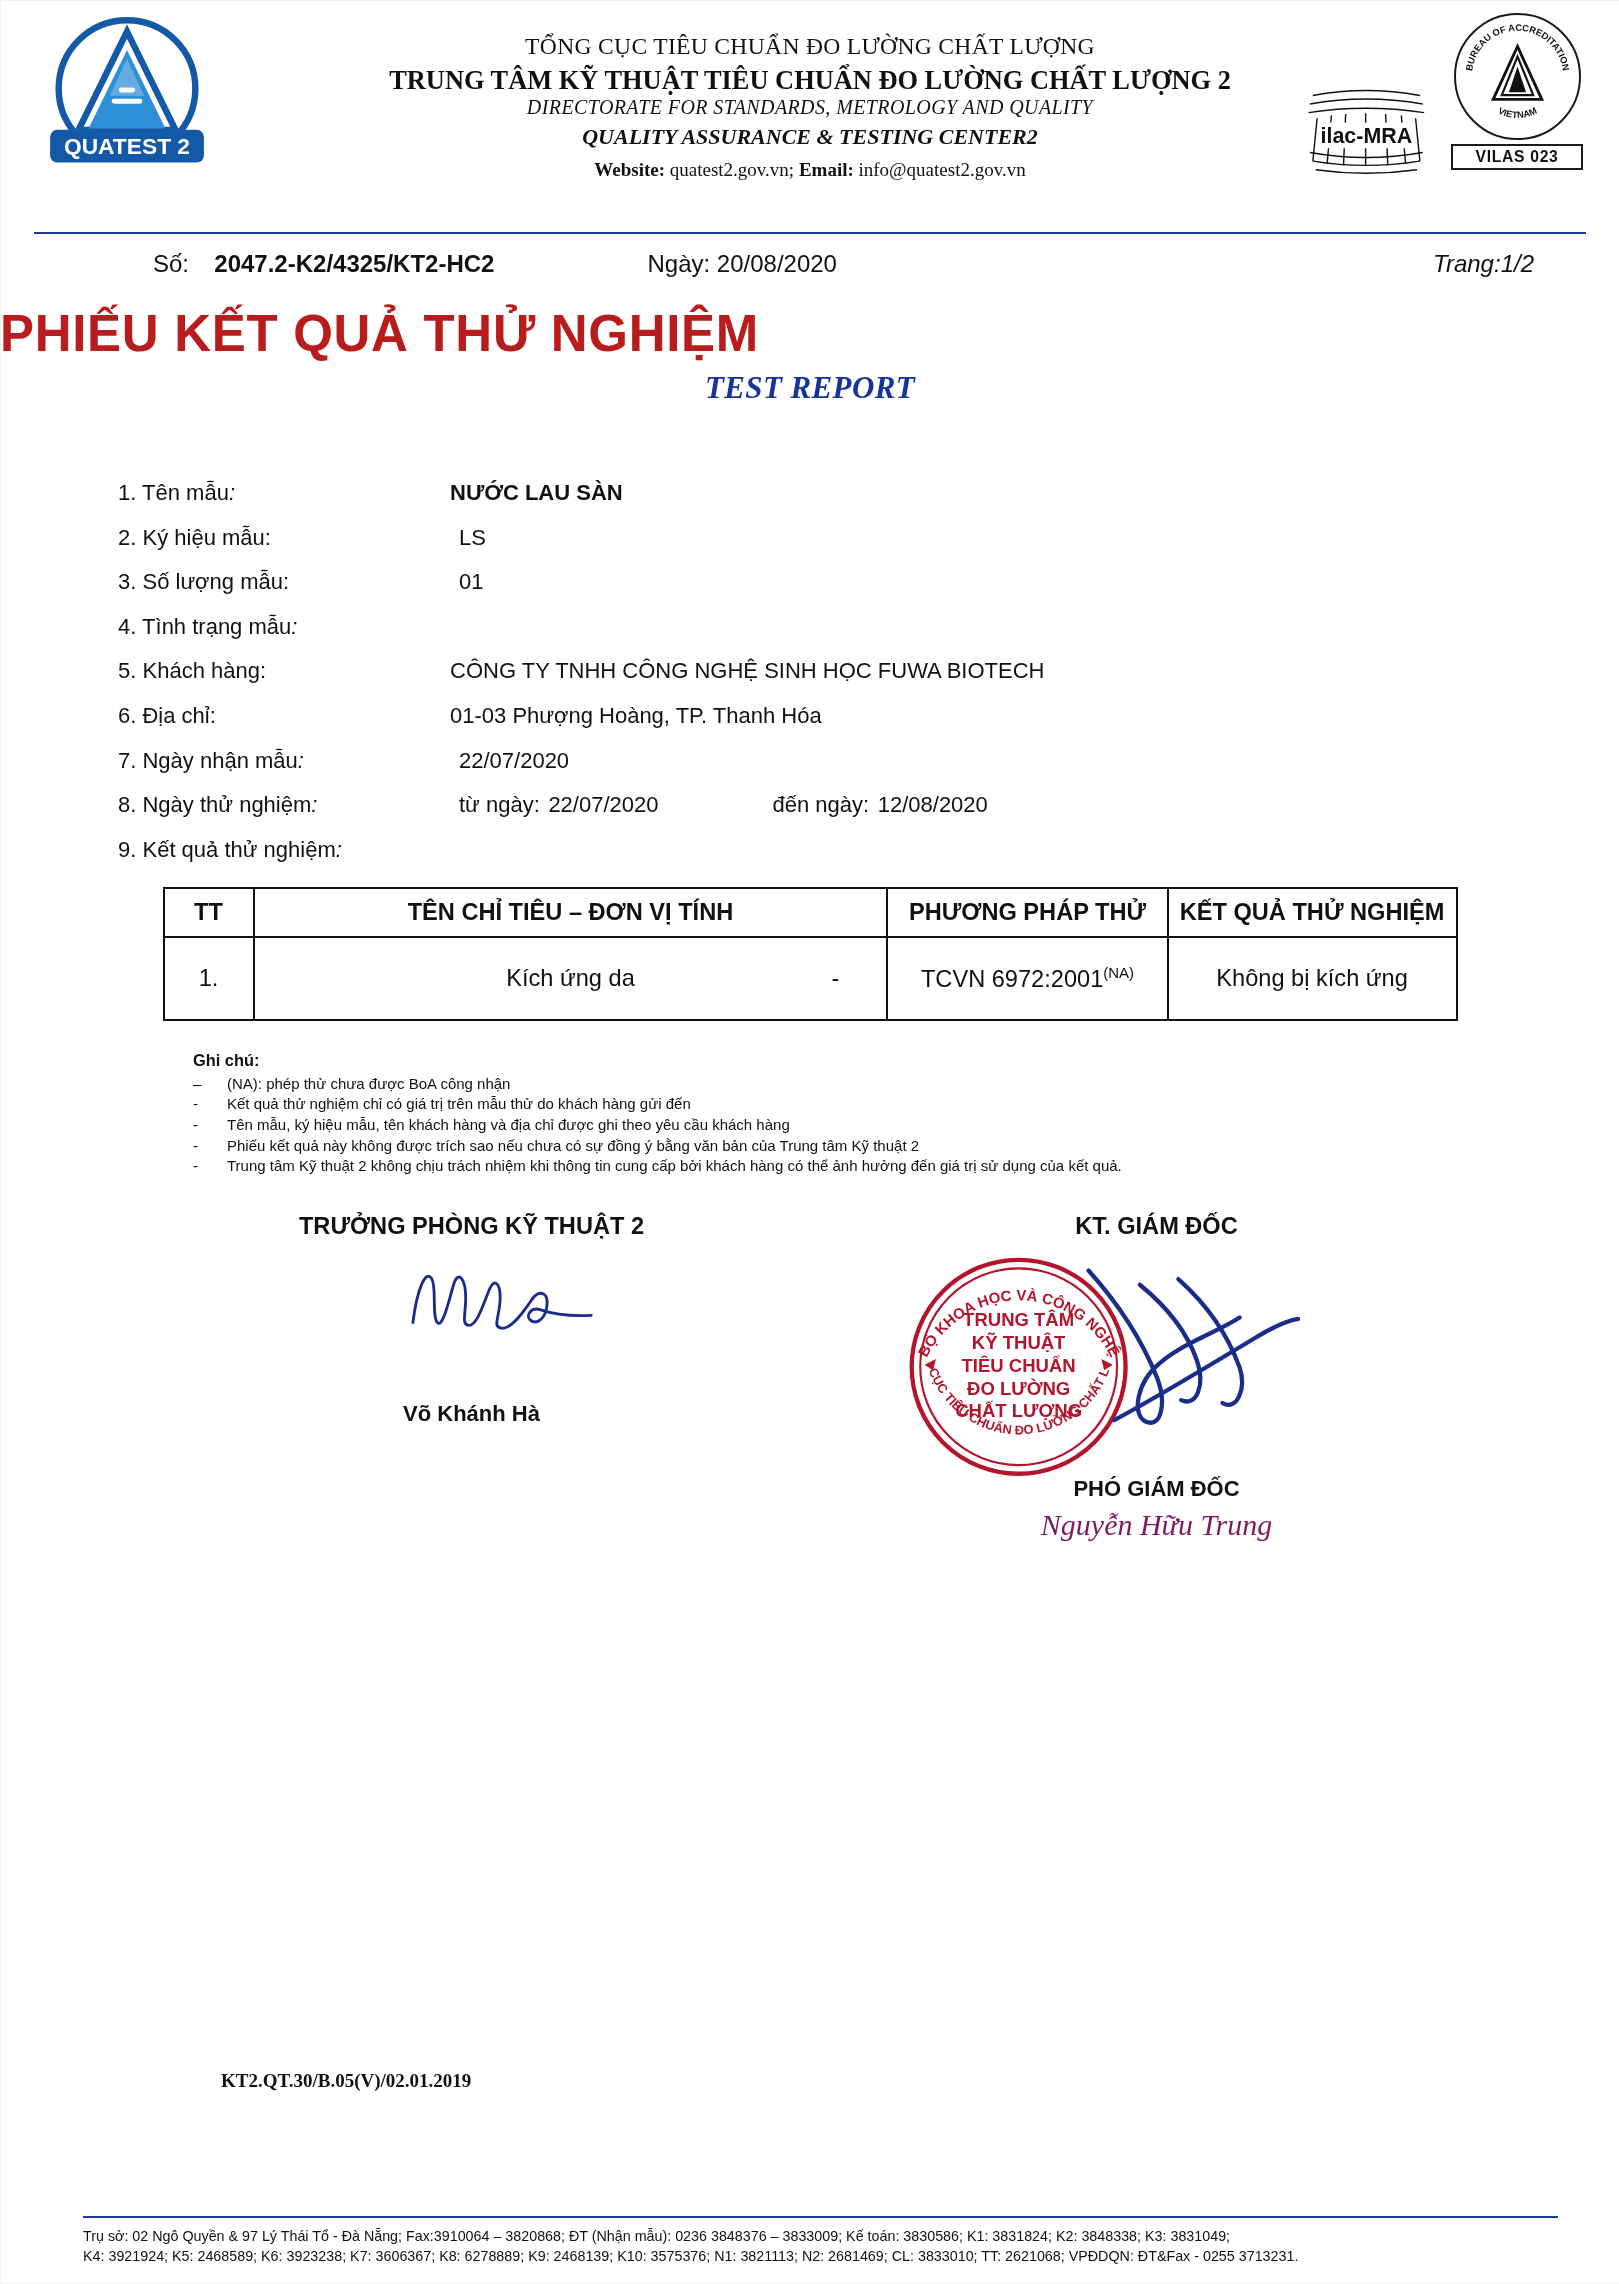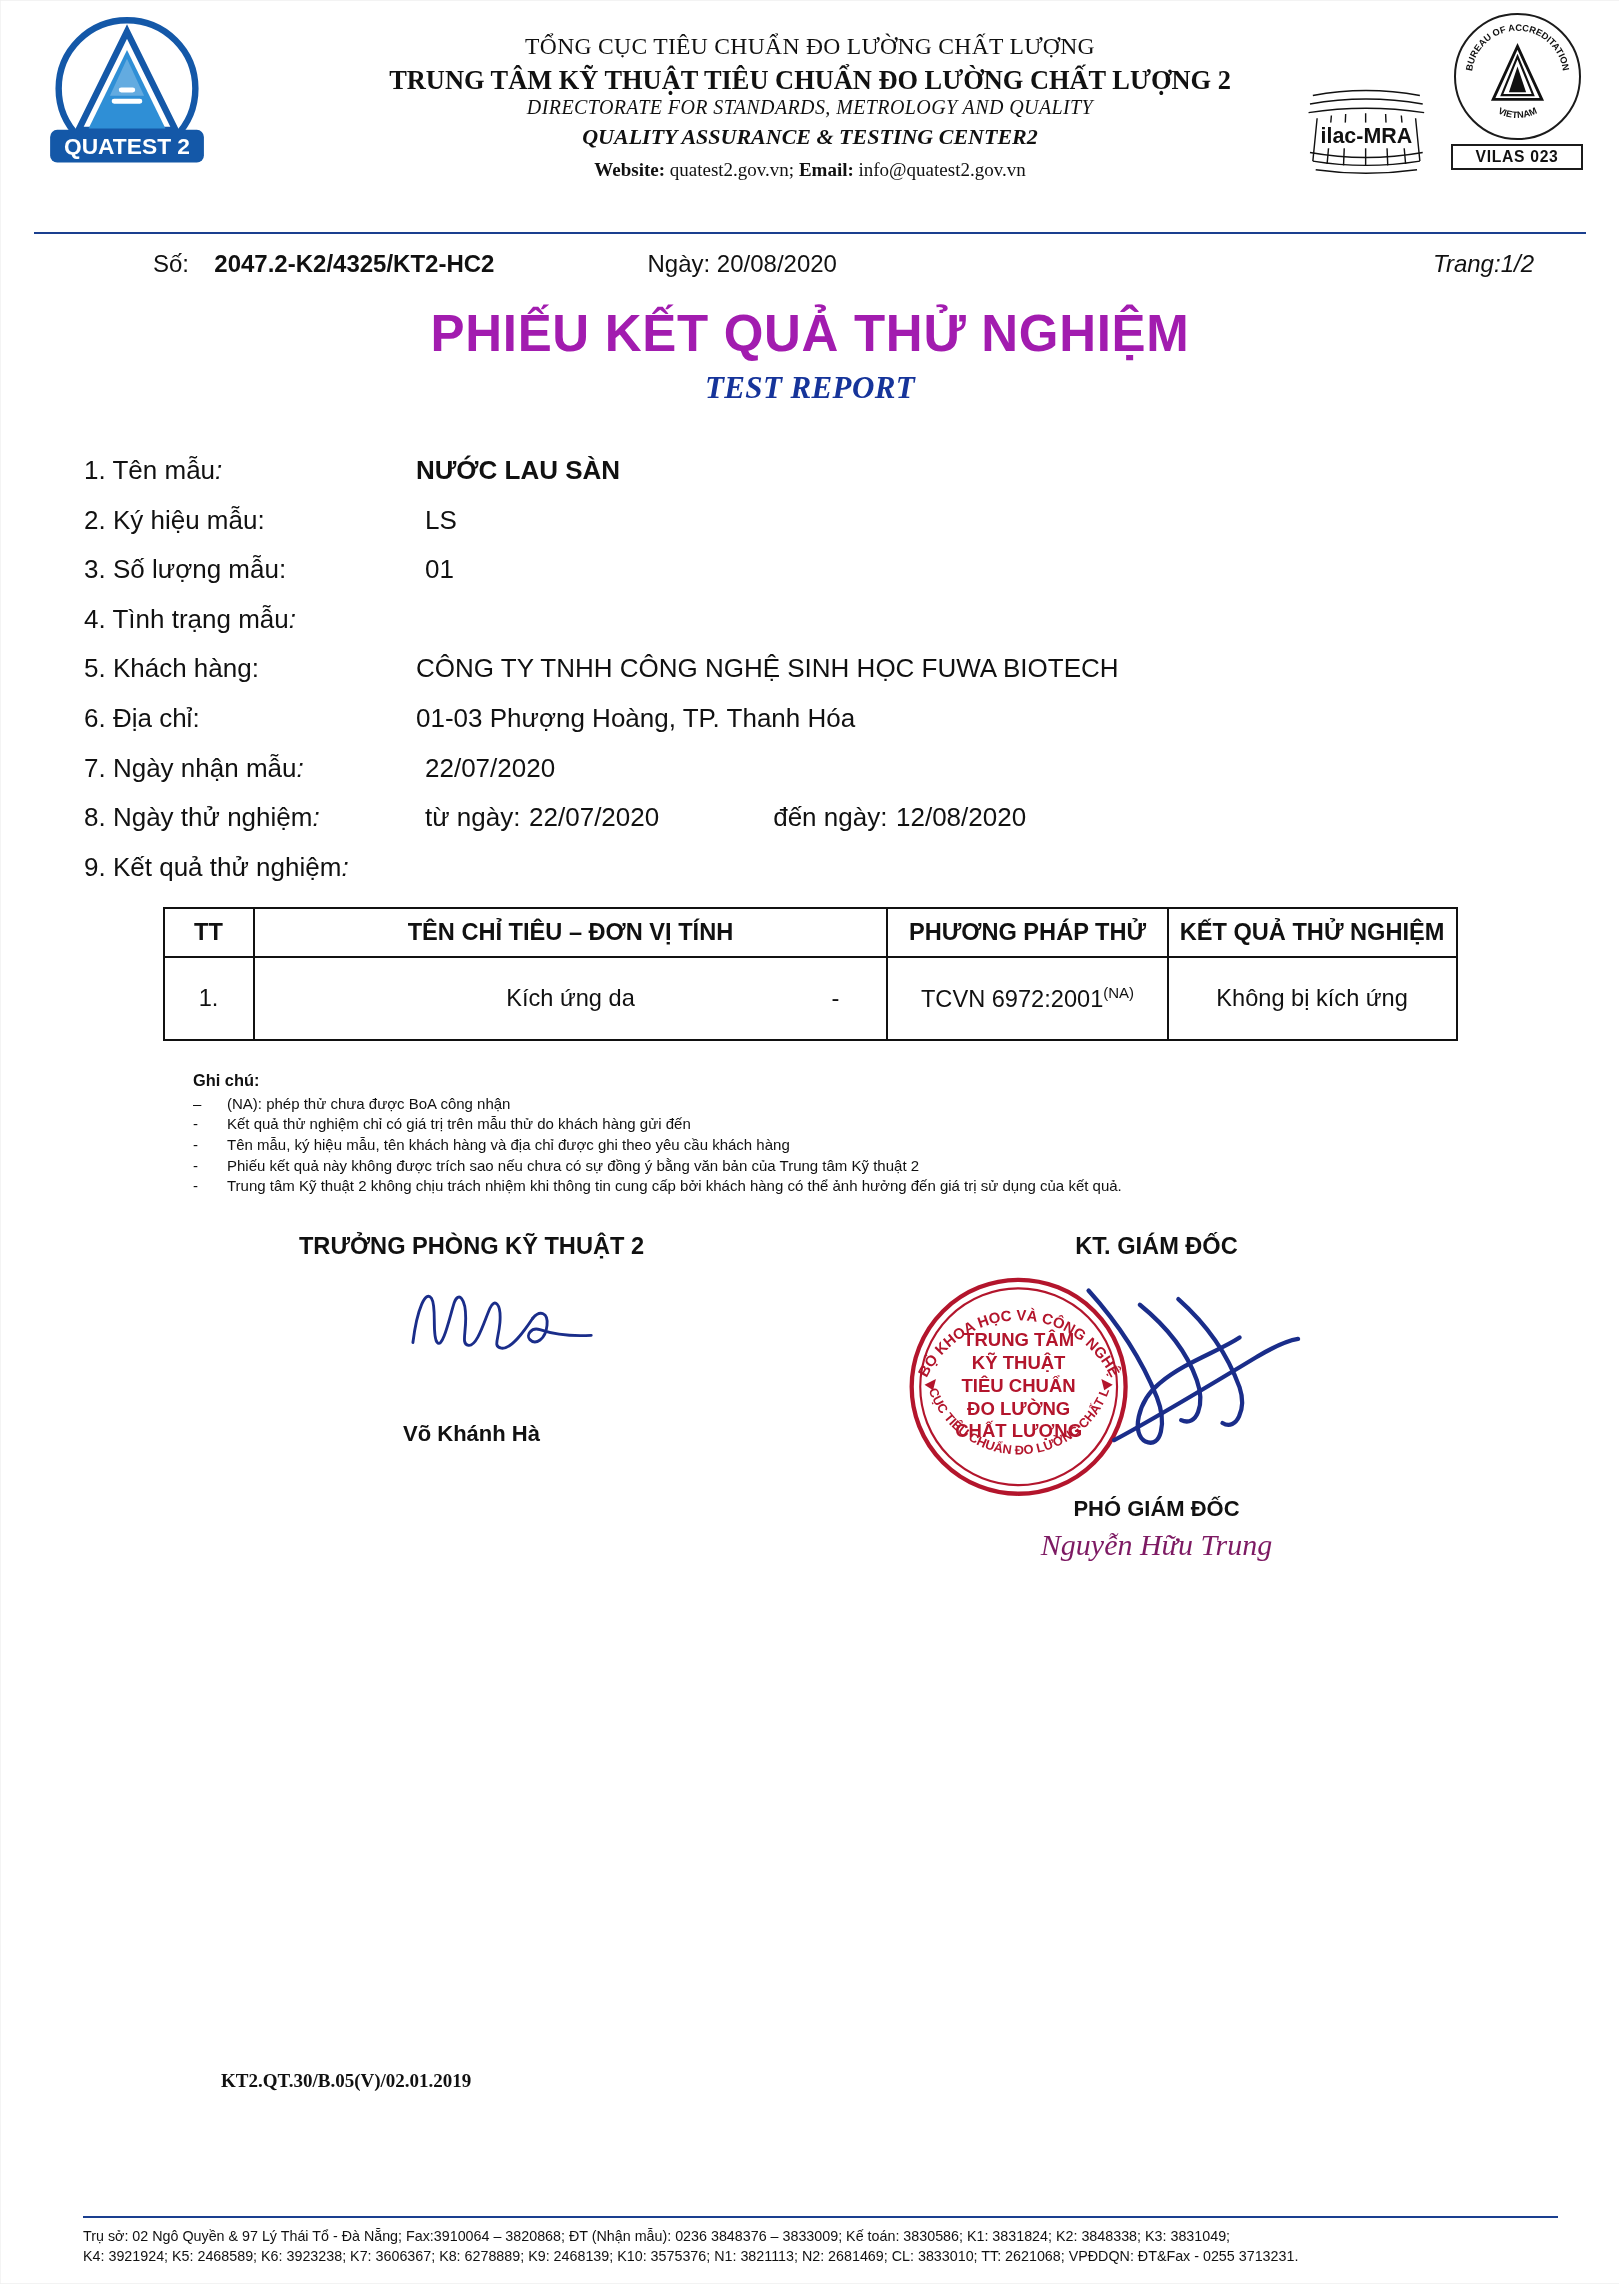--- a/index.html
+++ b/index.html
@@ -125,44 +125,43 @@
     font-family: "Liberation Sans", sans-serif;
   }
   .meta-so { margin-left: 153px; }
   .meta-so .lbl { font-weight: normal; }
   .meta-so .val { font-weight: bold; margin-left: 18.6px; }
   .meta-date { margin-left: 153px; }
   .meta-page { margin-left: auto; margin-right: 86px; font-style: italic; }
 
   
   .title {
-    text-align: center;
-    color: #a21caf;
+    color: #b91c1c;
     font-size: 51px;
     font-weight: bold;
     letter-spacing: 0.7px;
     margin-top: 26px;
     font-family: "Liberation Sans", sans-serif;
   }
   .subtitle {
     text-align: center;
     color: #16349a;
     font-size: 31px;
     font-weight: bold;
     font-style: italic;
     margin-top: 7.1px;
     letter-spacing: 0.4px;
     font-family: "Liberation Serif", serif;
   }
 
   
   .fields {
-    margin: 49px 0 0 0;
-    padding-left: 84px;
-    font-size: 26px;
+    margin: 74px 0 0 0;
+    padding-left: 118px;
+    font-size: 22px;
   }
   .field {
     display: flex;
     align-items: baseline;
     margin-bottom: 18.6px;
   }
   .f-label {
     width: 150px;
     flex: 0 0 150px;
     white-space: nowrap;

